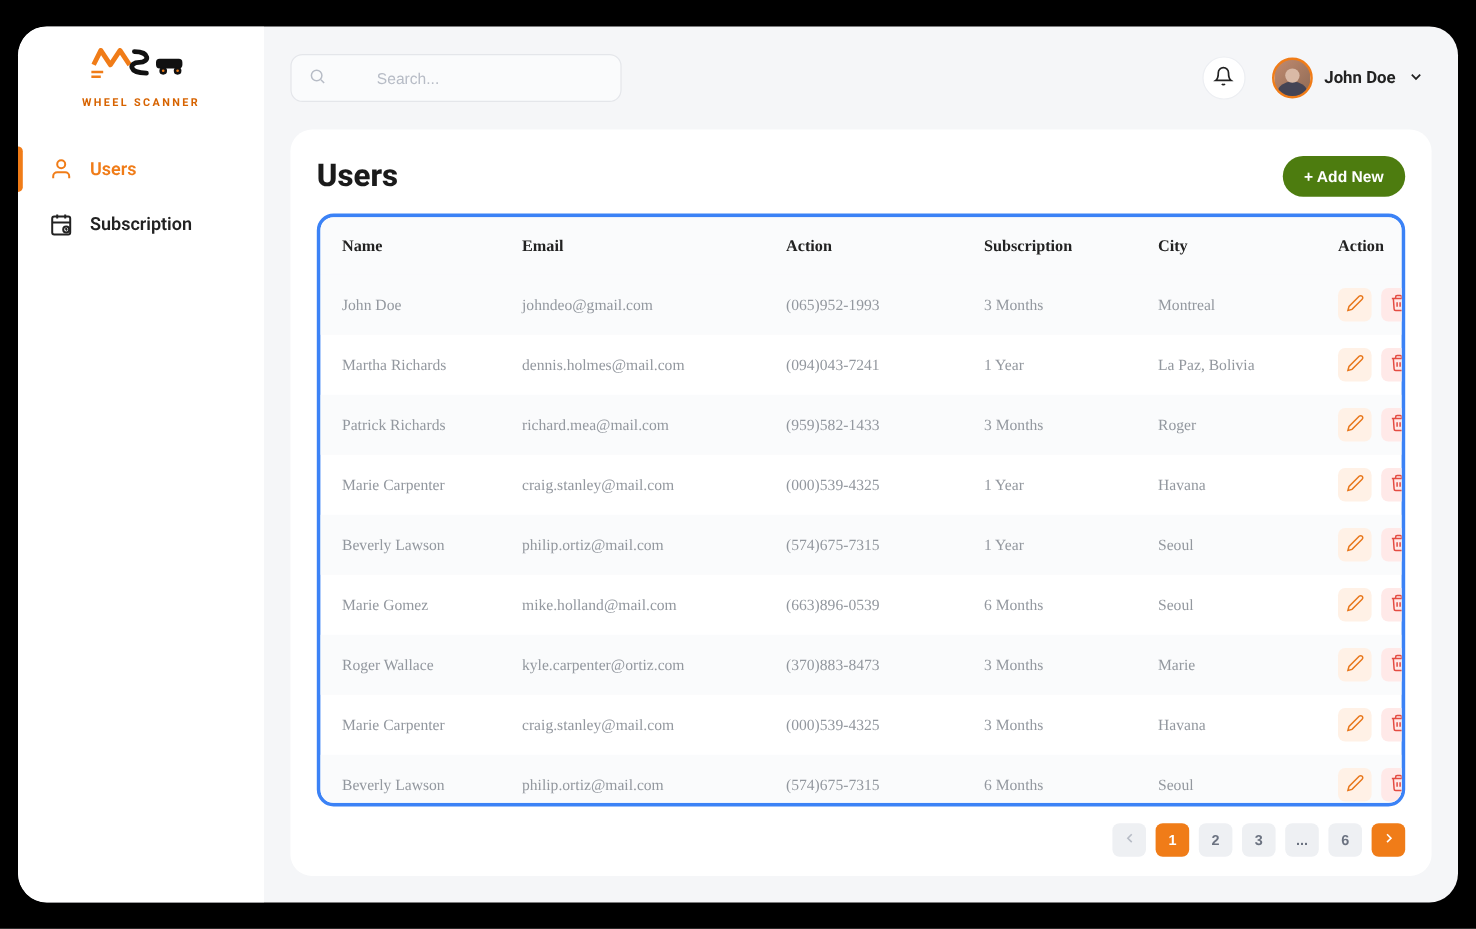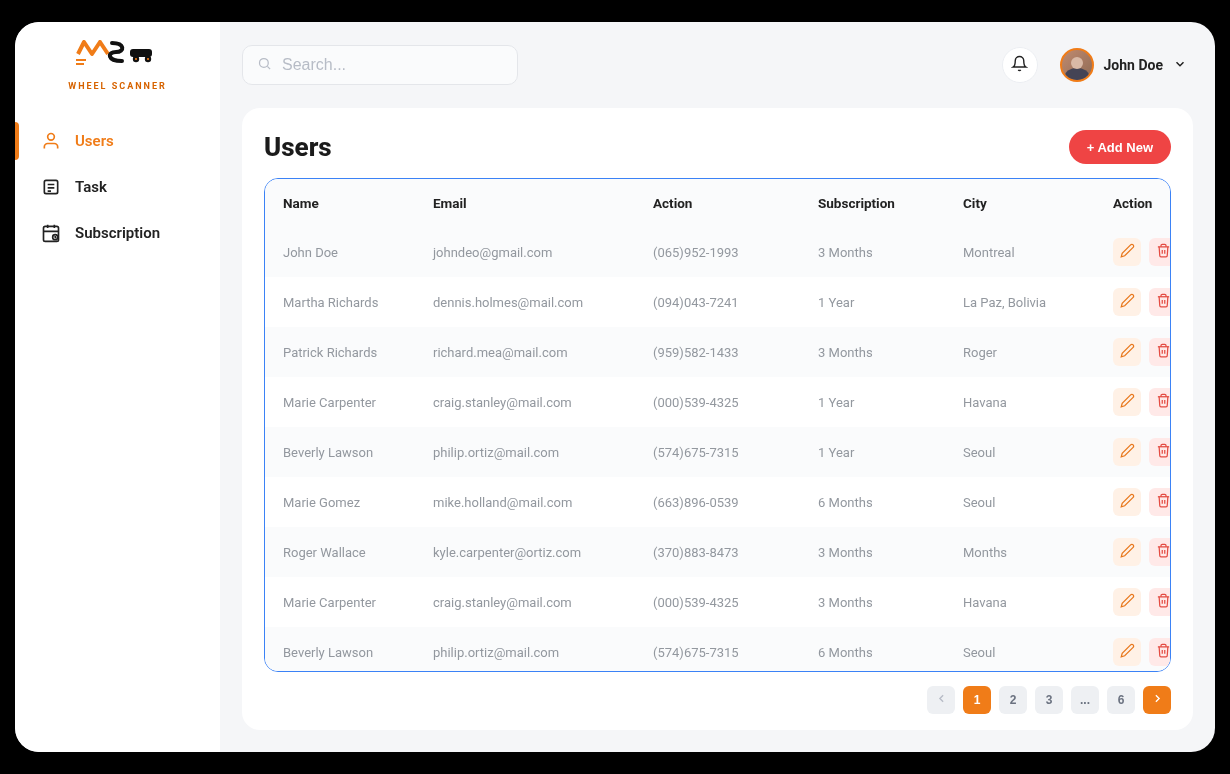--- a/index.html
+++ b/index.html
@@ -12,36 +12,36 @@
 .logo-sub { font-size: 9px; letter-spacing: 2px; color: #d76300; font-weight: 700; }
 .nav { padding: 10px 0 0 0; }
 .nav-item { display: flex; align-items: center; gap: 14px; height: 46px; padding: 0 18px 0 26px; color: #222; font-size: 15px; font-weight: 600; cursor: pointer; position: relative; }
 .nav-item .icon { width: 20px; height: 20px; display: flex; align-items: center; justify-content: center; color: #222; }
 .nav-item.active { color: #f07c18; }
 .nav-item.active .icon { color: #f07c18; }
 .nav-item.active::before { content: ""; position: absolute; left: 0; top: 4px; bottom: 4px; width: 4px; background: #f07c18; border-radius: 0 4px 4px 0; }
 .main { flex: 1; display: flex; flex-direction: column; min-width: 0; }
 .topbar { height: 86px; display: flex; align-items: center; padding: 0 28px 0 22px; gap: 16px; }
 .search-box { display: flex; align-items: center; gap: 10px; width: 276px; height: 40px; border: 1px solid #e4e6ea; border-radius: 10px; padding: 0 14px; background: #fafbfc; }
-.search-box input { border: none; outline: none; font-size: 16px; color: #0f766e; background: transparent; flex: 1; }
+.search-box input { border: none; outline: none; font-size: 13px; color: #0f766e; background: transparent; flex: 1; margin-left: 32px; }
 .search-box input::placeholder { color: #b7bcc6; }
 .search-box .search-icon { color: #b7bcc6; }
 .spacer { flex: 1; }
 .bell-btn { width: 36px; height: 36px; border-radius: 50%; background: #fff; border: 1px solid #eceef2; display: flex; align-items: center; justify-content: center; color: #222; cursor: pointer; }
 .user-chip { display: flex; align-items: center; gap: 10px; cursor: pointer; margin-left: 6px; }
 .avatar { width: 34px; height: 34px; border-radius: 50%; background: linear-gradient(135deg,#c08a6f,#8e6a55); border: 2px solid #f07c18; position: relative; overflow: hidden; }
 .avatar::after { content:""; position:absolute; left:50%; top:7px; width:12px; height:12px; background:#d9b9a6; border-radius:50%; transform:translateX(-50%);}
 .avatar::before { content:""; position:absolute; left:50%; bottom:-4px; width:24px; height:16px; background:#445; border-radius:50% 50% 0 0; transform:translateX(-50%);}
 .user-name { font-weight: 700; color: #222; font-size: 14px; }
 .content { flex: 1; padding: 0 22px 22px; min-height: 0; }
 .card { background: #fff; border-radius: 18px; height: 100%; display: flex; flex-direction: column; padding: 22px 22px 16px 22px; }
 .card-head { display: flex; align-items: center; justify-content: space-between; margin-bottom: 14px; }
 .page-title { font-size: 26px; font-weight: 800; color: #1b1b1b; }
-.add-btn { background: #ef4444; color: #fff; border: none; border-radius: 20px; height: 34px; padding: 0 18px; font-size: 13px; font-weight: 600; cursor: pointer; }
-.table-wrap { border: 1px solid #3b82f6; border-radius: 14px; overflow: hidden; }
+.add-btn { background: #4d7c0f; color: #fff; border: none; border-radius: 20px; height: 34px; padding: 0 18px; font-size: 13px; font-weight: 600; cursor: pointer; }
+.table-wrap { border: 3px solid #3b82f6; border-radius: 14px; overflow: hidden; font-family: Liberation Serif, serif; }
 .thead, .trow { display: grid; grid-template-columns: 150px 220px 165px 145px 140px 1fr; align-items: center; }
 .thead { height: 48px; background: #fafbfc; padding: 0 18px; font-size: 13.5px; font-weight: 700; color: #222; }
 .trow { height: 50px; padding: 0 18px; font-size: 13px; color: #93989f; }
 .trow:nth-child(odd) { background: #fafbfc; }
 .thead .th:last-child, .trow .actions { justify-self: end; margin-left: 10px; }
 .actions { display: flex; gap: 8px; }
 .ic-btn { width: 28px; height: 28px; border-radius: 6px; display: flex; align-items: center; justify-content: center; cursor: pointer; border: none; }
 .ic-edit { background: #fff1e6; color: #e8781d; }
 .ic-del { background: #ffe9e8; color: #e44b42; }
 .pager { display: flex; gap: 8px; justify-content: flex-end; margin-top: 14px; }
@@ -79,31 +79,20 @@
             <svg width="20" height="20" viewBox="0 0 24 24" fill="none" stroke="currentColor" stroke-width="2">
               <path d="M20 21v-2a4 4 0 0 0-4-4H8a4 4 0 0 0-4 4v2"></path>
               <circle cx="12" cy="7" r="4"></circle>
             </svg>
           </span>
           <span>Users</span>
         </div>
         <div class="nav-item">
           <span class="icon">
             <svg width="20" height="20" viewBox="0 0 24 24" fill="none" stroke="currentColor" stroke-width="2">
-              <rect x="4" y="4" width="16" height="16" rx="2"></rect>
-              <line x1="8" y1="9" x2="16" y2="9"></line>
-              <line x1="8" y1="13" x2="16" y2="13"></line>
-              <line x1="8" y1="17" x2="12" y2="17"></line>
-            </svg>
-          </span>
-          <span>Task</span>
-        </div>
-        <div class="nav-item">
-          <span class="icon">
-            <svg width="20" height="20" viewBox="0 0 24 24" fill="none" stroke="currentColor" stroke-width="2">
               <rect x="3" y="4" width="18" height="18" rx="2"></rect>
               <line x1="16" y1="2" x2="16" y2="6"></line>
               <line x1="8" y1="2" x2="8" y2="6"></line>
               <line x1="3" y1="10" x2="21" y2="10"></line>
               <circle cx="17" cy="17" r="3"></circle>
               <path d="M17 15.5v1.5l1 1"></path>
             </svg>
           </span>
           <span>Subscription</span>
         </div>
@@ -293,21 +282,21 @@
                         <path d="M8 6V4a2 2 0 0 1 2-2h4a2 2 0 0 1 2 2v2"></path>
                       </svg></span>
                   </button>
                 </div>
               </div>
               <div class="trow">
                 <div>Roger Wallace</div>
                 <div>kyle.carpenter@ortiz.com</div>
                 <div>(370)883-8473</div>
                 <div>3 Months</div>
-                <div>Months</div>
+                <div>Marie</div>
                 <div class="actions">
                   <button class="ic-btn ic-edit">
                     <span><svg width="15" height="15" viewBox="0 0 24 24" fill="none" stroke="currentColor" stroke-width="2">
                         <path d="M17 3a2.828 2.828 0 1 1 4 4L7.5 20.5 2 22l1.5-5.5L17 3z"></path>
                       </svg></span>
                   </button>
                   <button class="ic-btn ic-del">
                     <span><svg width="15" height="15" viewBox="0 0 24 24" fill="none" stroke="currentColor" stroke-width="2">
                         <polyline points="3 6 5 6 21 6"></polyline>
                         <path d="M19 6l-1 14a2 2 0 0 1-2 2H8a2 2 0 0 1-2-2L5 6"></path>

